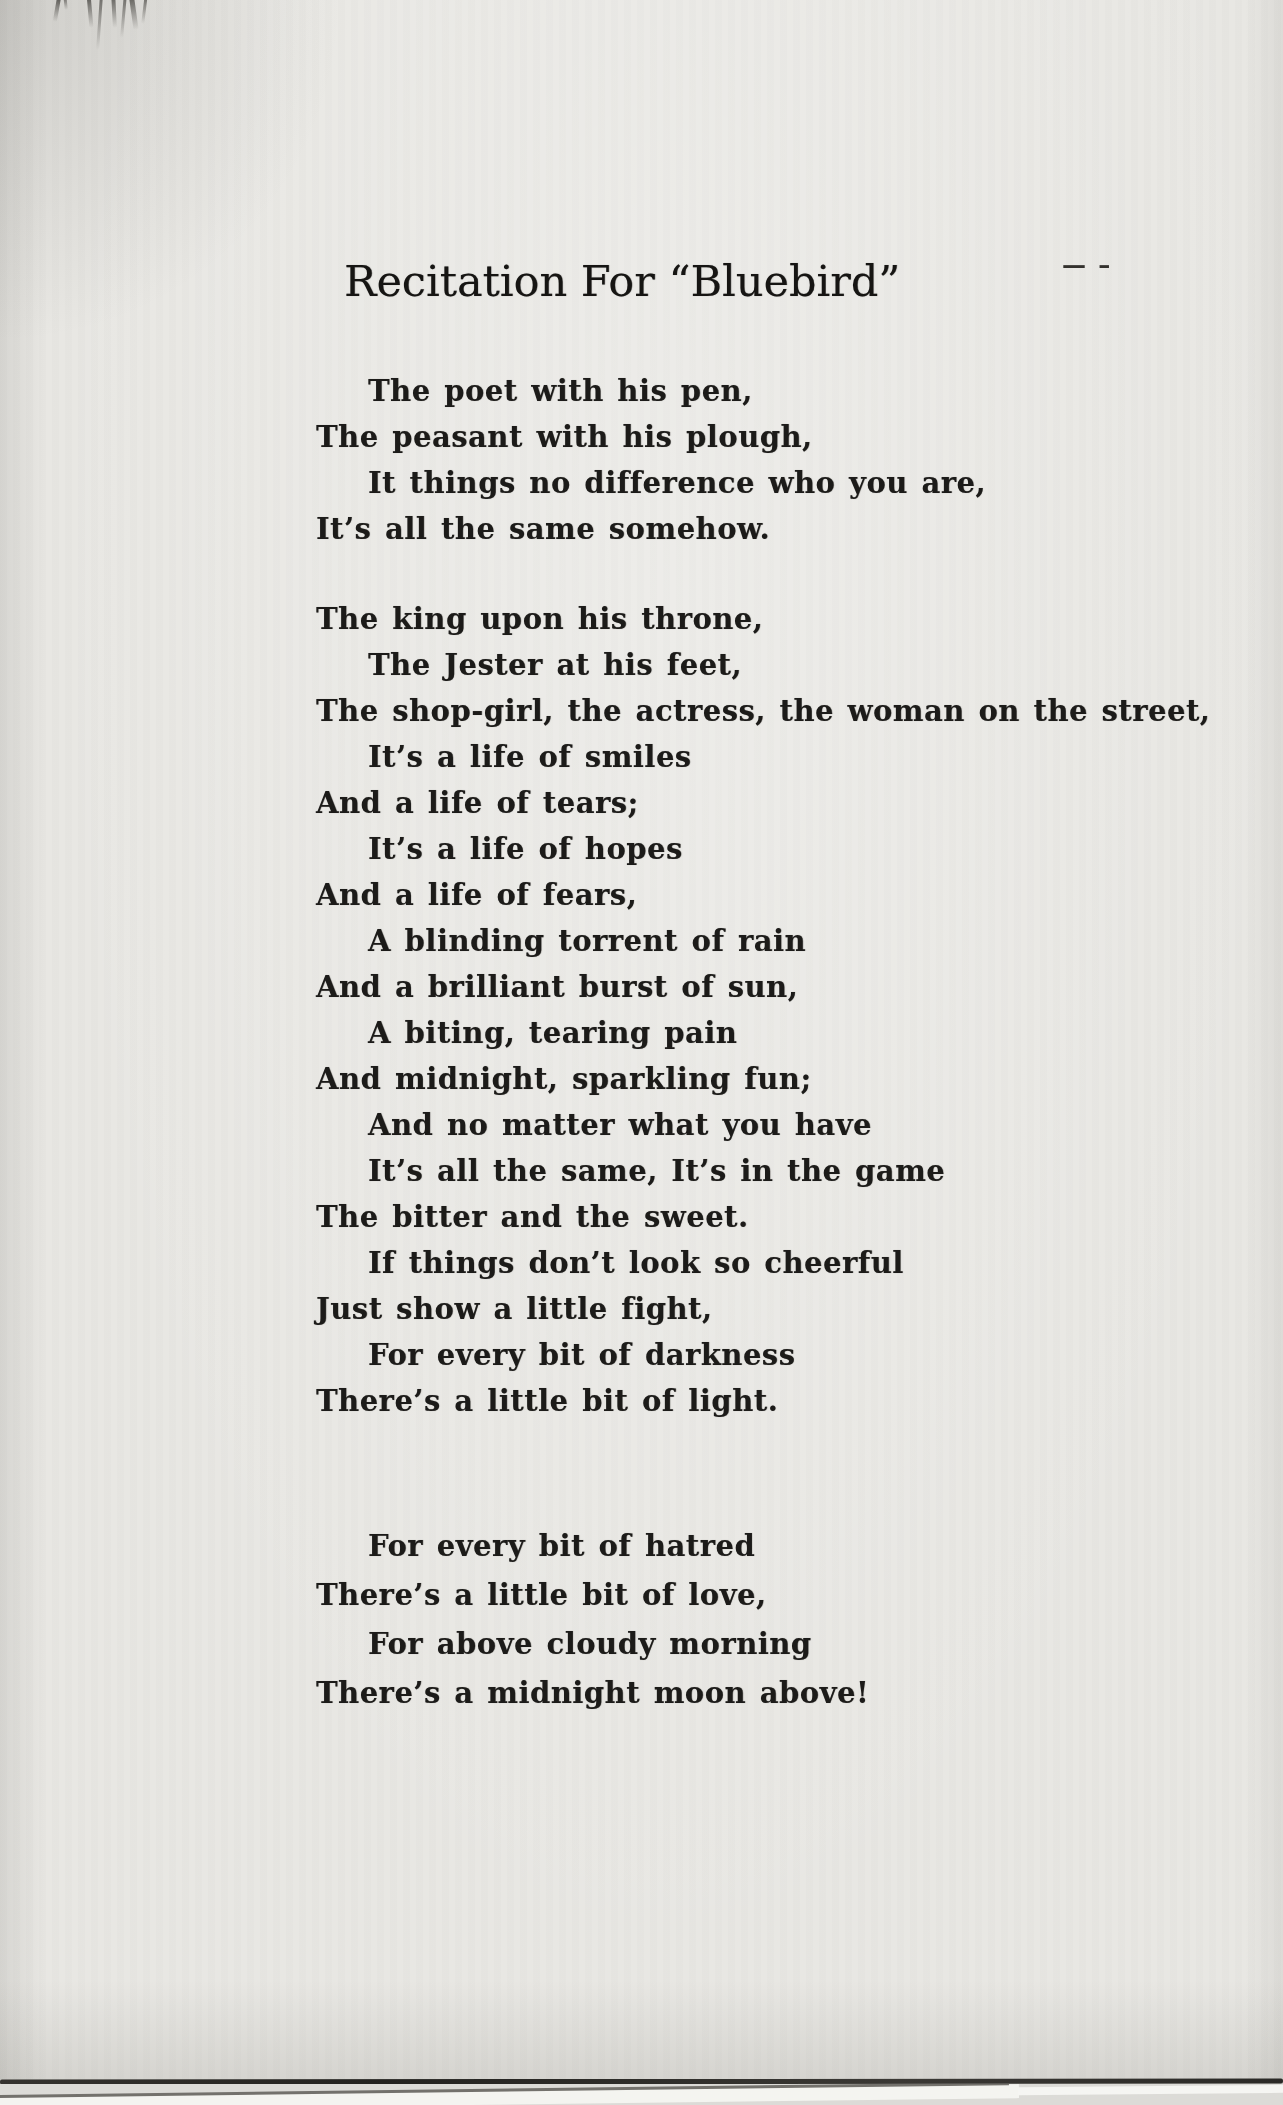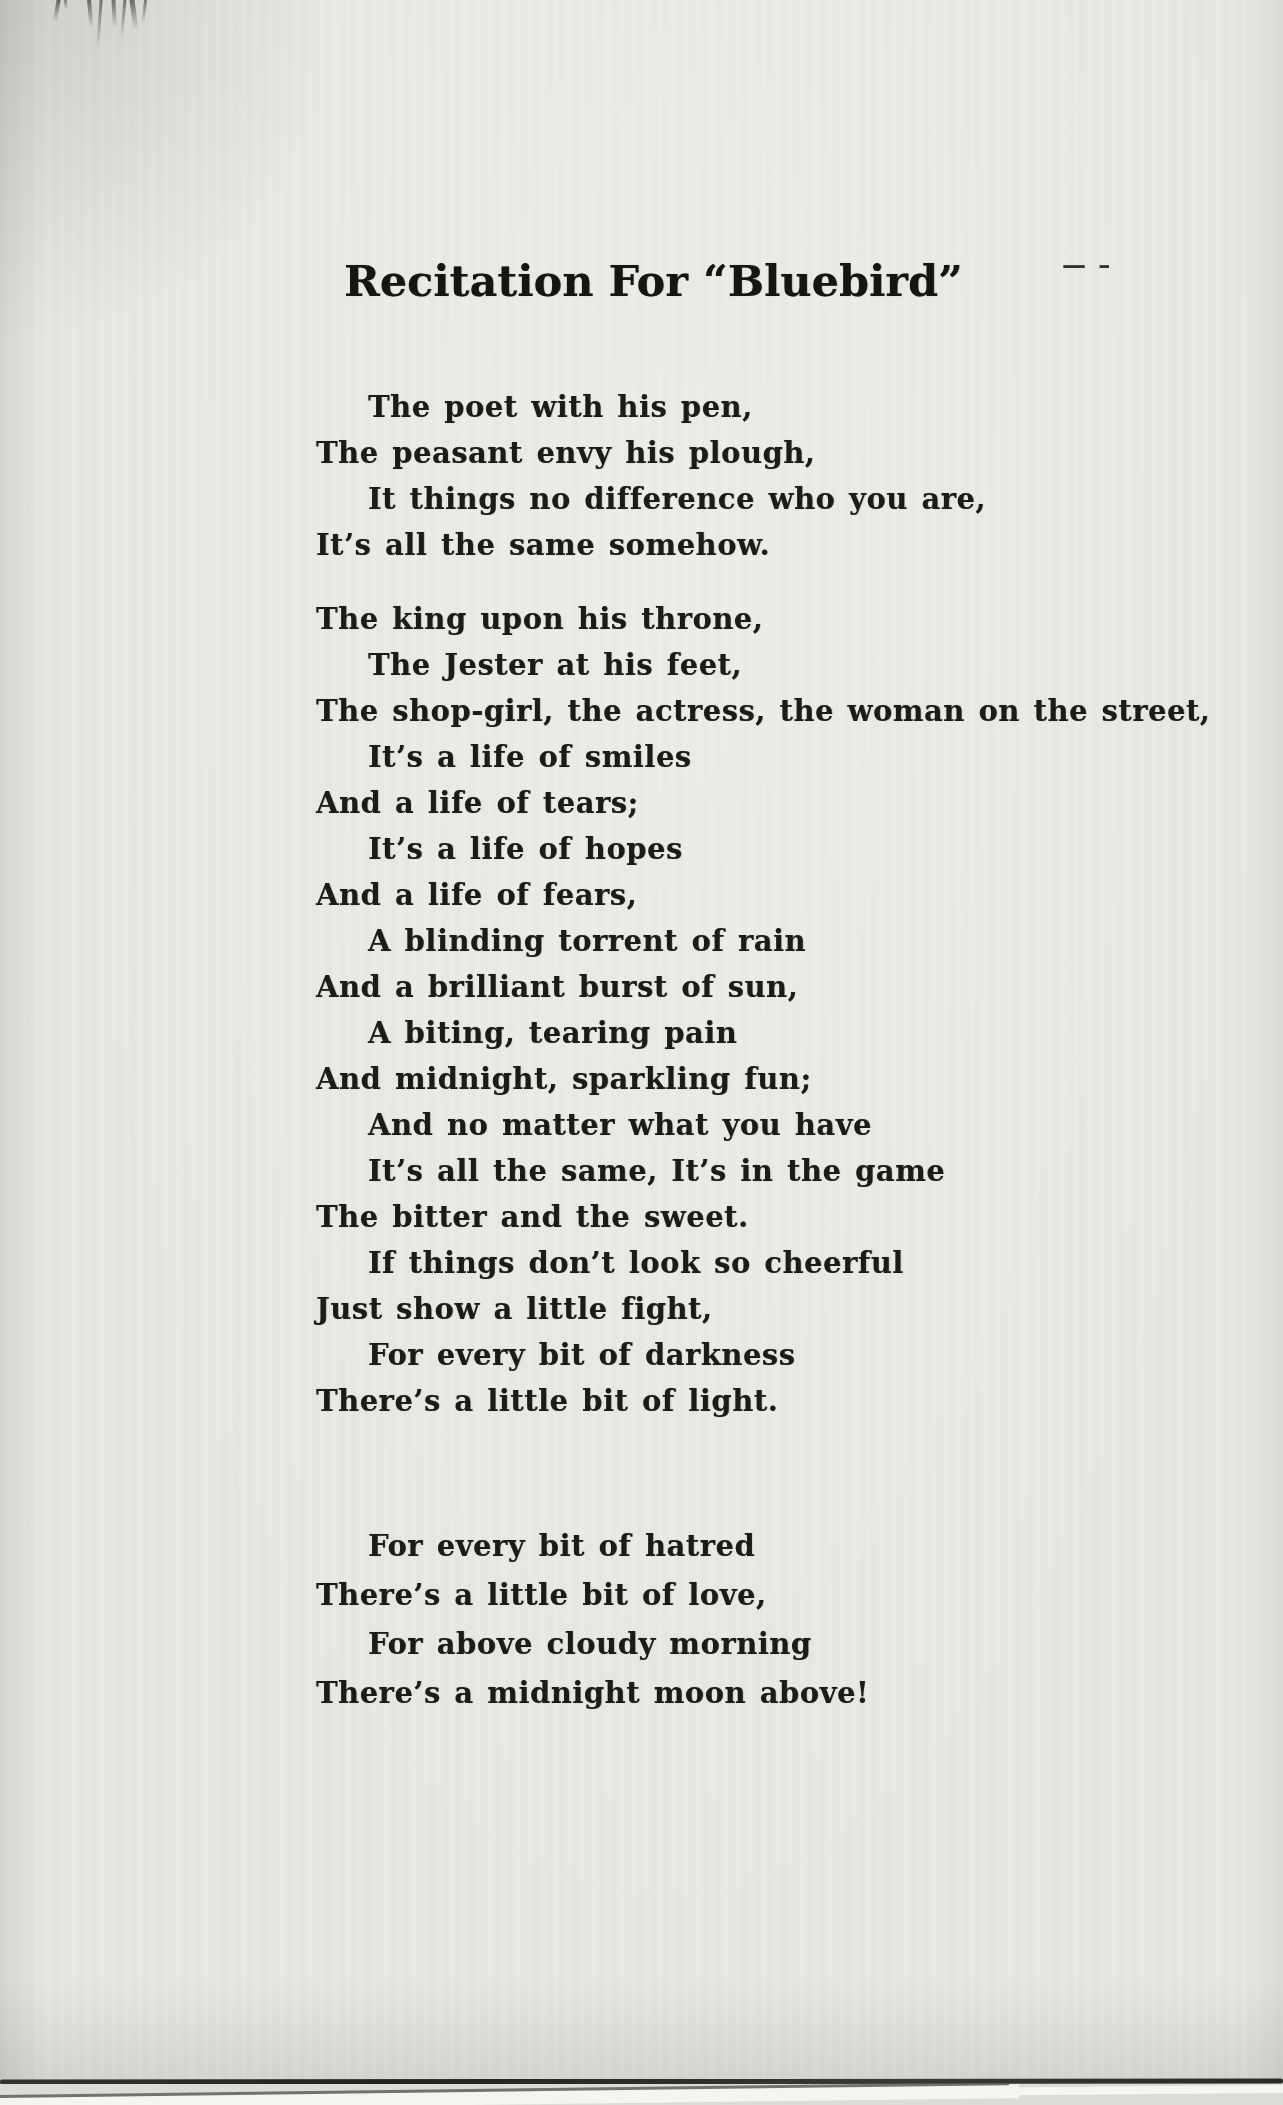--- a/index.html
+++ b/index.html
@@ -30,36 +30,36 @@
   .st2 { left:64px;  top:-6px; width:3px; height:16px; transform:rotate(-6deg); }
   .st3 { left:88px;  top:-6px; width:4px; height:34px; transform:rotate(-5deg); }
   .st4 { left:98px;  top:-4px; width:3px; height:54px; transform:rotate(4deg); opacity:.8; }
   .st5 { left:112px; top:-8px; width:4px; height:36px; transform:rotate(-3deg); }
   .st6 { left:122px; top:-6px; width:3px; height:44px; transform:rotate(5deg); opacity:.85; }
   .st7 { left:131px; top:-8px; width:5px; height:38px; transform:rotate(-8deg); }
   .st8 { left:143px; top:-6px; width:3px; height:30px; transform:rotate(7deg); opacity:.9; }
   
   .title {
     position:absolute; left:344px; top:256px; margin:0;
-    font-weight:700; font-size:43px; color:#161513; white-space:nowrap;
+    font-weight:400; font-size:43px; color:#161513; white-space:nowrap;
     letter-spacing:0px;
     text-shadow:0.4px 0.4px 0.7px rgba(30,28,25,0.5);
   }
   .dash-marks {
     position:absolute; left:1062px; top:250px;
     font-weight:700; font-size:24px; color:#34322e; letter-spacing:2px;
   }
   .stanza { position:absolute; left:316px; }
   .line {
     margin:0; font-weight:700; font-size:29px; line-height:46px;
     color:#1c1b19; letter-spacing:0.5px; word-spacing:3px; white-space:nowrap;
     text-shadow:0.4px 0.4px 0.7px rgba(30,28,25,0.45);
   }
   .indent { padding-left:52px; }
-  #stanza1 { top:368px;margin-top:16px; }
+  #stanza1 { top:368px; }
   #stanza2 { top:596px; }
   #stanza3 { top:1522px; }
   #stanza3 .line { line-height:49px; }
   
   .bottom-edge {
     position:absolute; left:0; top:2079px; width:1283px; height:5px;
     background:linear-gradient(90deg,#35332f,#23221f 30%,#3a3834 70%,#2a2926);
     border-radius:2px; transform:rotate(-0.05deg);
   }
   .scan-strip {
@@ -93,21 +93,21 @@
     <div class="stroke st6"></div>
     <div class="stroke st7"></div>
     <div class="stroke st8"></div>
   </div>
 
   <h1 class="title">Recitation For “Bluebird”</h1>
   <div class="dash-marks">— –</div>
 
   <div class="stanza" id="stanza1">
     <p class="line indent">The poet with his pen,</p>
-    <p class="line">The peasant envy his plough,</p>
+    <p class="line">The peasant with his plough,</p>
     <p class="line indent">It things no difference who you are,</p>
     <p class="line">It’s all the same somehow.</p>
   </div>
 
   <div class="stanza" id="stanza2">
     <p class="line">The king upon his throne,</p>
     <p class="line indent">The Jester at his feet,</p>
     <p class="line">The shop-girl, the actress, the woman on the street,</p>
     <p class="line indent">It’s a life of smiles</p>
     <p class="line">And a life of tears;</p>

